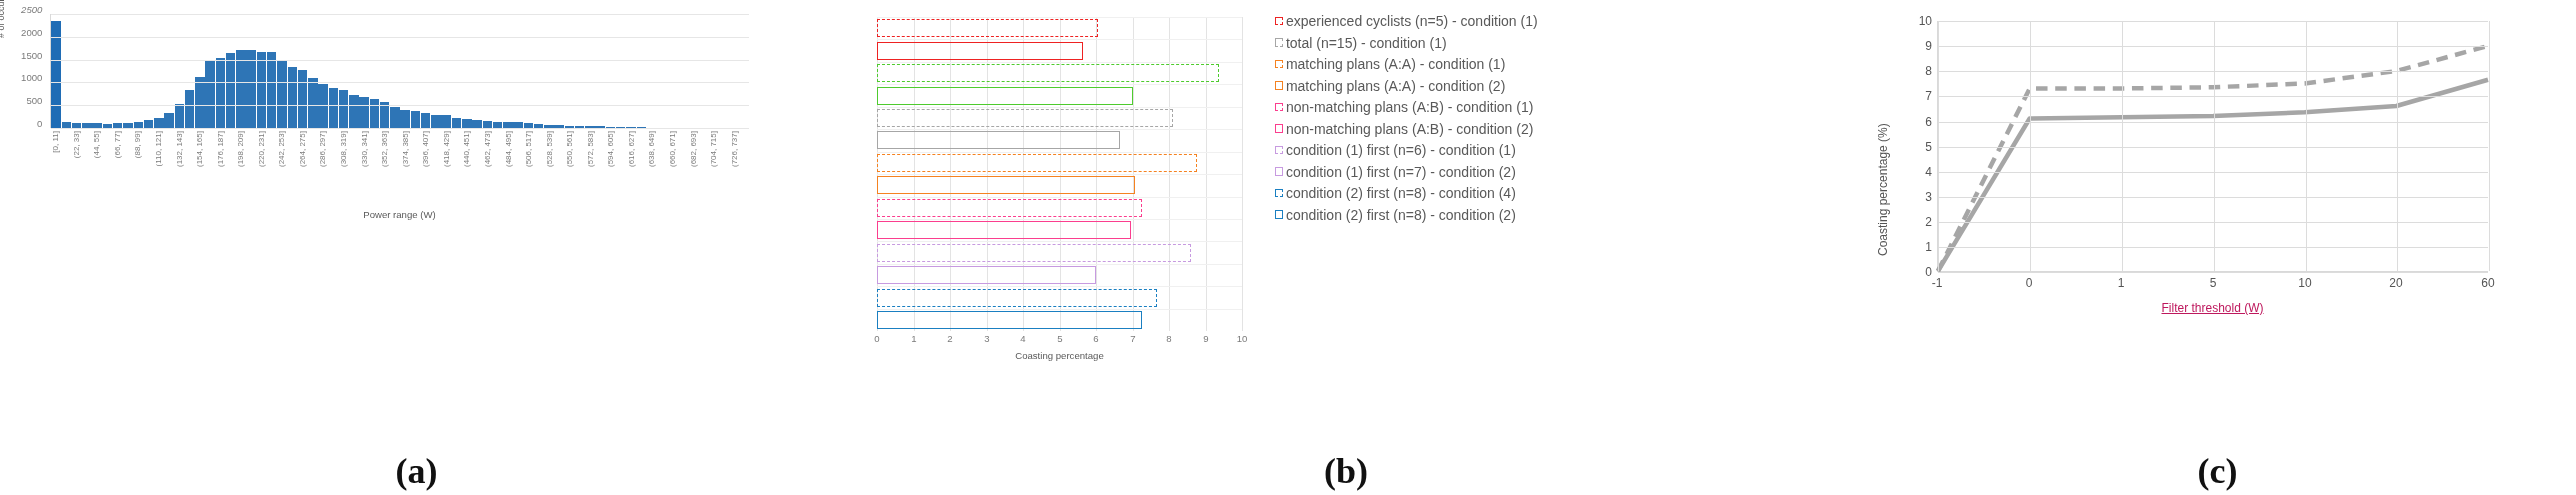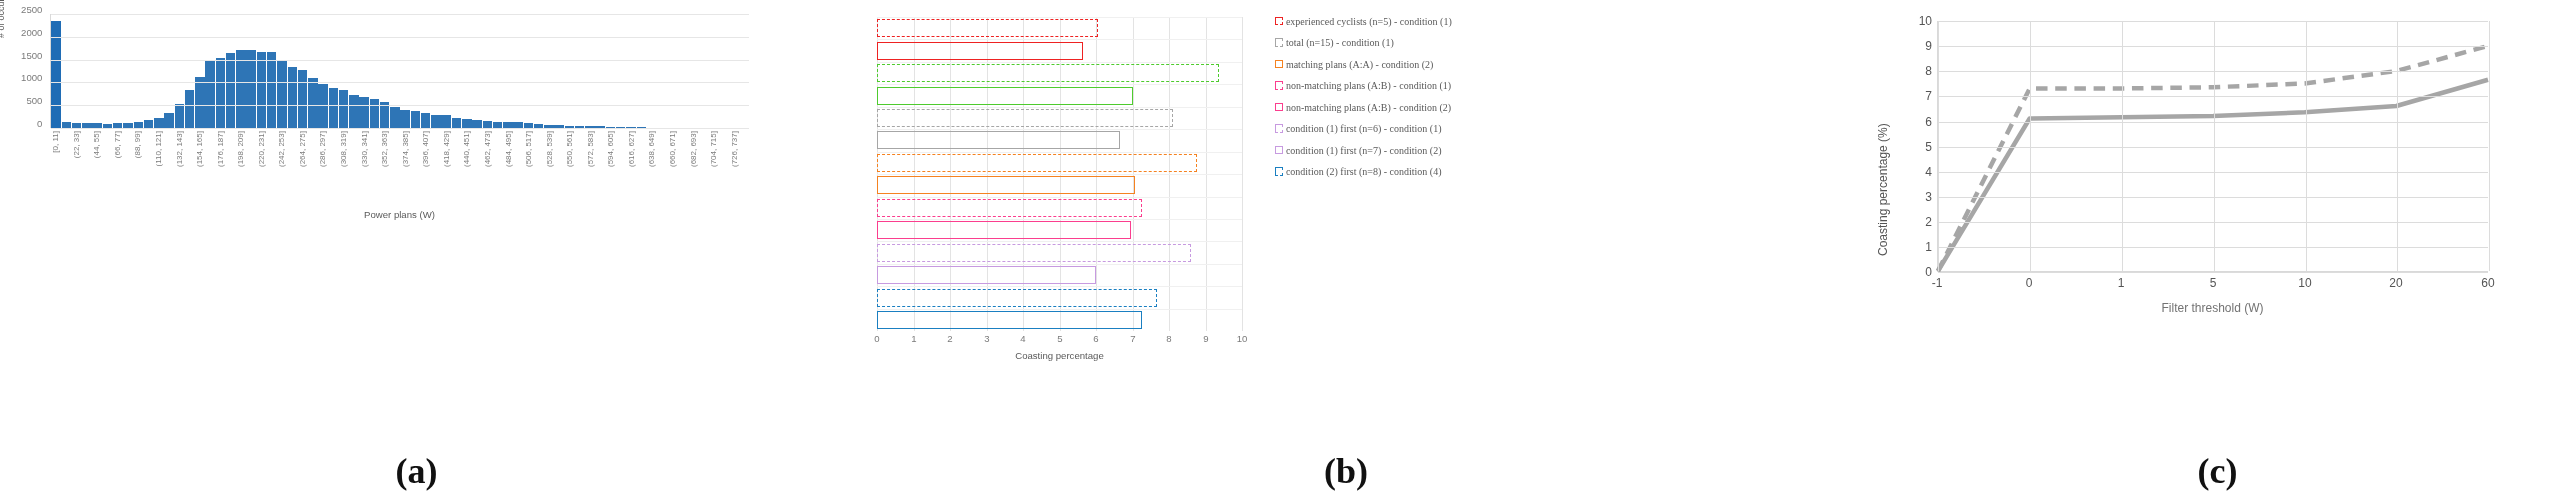--- a/index.html
+++ b/index.html
@@ -39,56 +39,56 @@
   .b-vgrid{position:absolute;top:0;bottom:0;width:0.6px;background:#e3e3e3;}
   .b-hgrid{position:absolute;left:0;right:0;height:0.6px;background:#f0f0f0;}
   .b-bar{position:absolute;left:0;box-sizing:border-box;background:transparent;}
   .b-xlabels{position:absolute;left:44px;top:333px;width:365px;height:14px;}
   .b-xlabels span{position:absolute;font-size:9.6px;color:#7b7b7b;transform:translateX(-50%);}
   .b-xtitle{position:absolute;left:44px;top:350px;width:365px;
     font-size:9.6px;color:#5a5a5a;text-align:center;}
   .b-legend{position:absolute;left:442px;top:10.3px;width:276px;}
   .b-legend-row{display:flex;align-items:center;height:21.5px;}
   .b-swatch{width:8.3px;height:8.3px;box-sizing:border-box;margin-right:2.6px;flex:0 0 auto;}
-  .b-legend-text{font-size:10px;color:#595959;white-space:nowrap;font-family:Liberation Serif, serif;}
+  .b-legend-text{font-size:14px;color:#595959;white-space:nowrap;}
 
   
   .c-plot{position:absolute;left:78px;top:20.5px;width:551px;height:251px;
     border:0.6px solid #d9d9d9;border-top:none;border-right:none;box-sizing:border-box;}
   .c-hgrid{position:absolute;left:0;right:0;height:0.6px;background:#dcdcdc;}
   .c-vgrid{position:absolute;top:0;bottom:0;width:0.6px;background:#dcdcdc;}
   .c-svg{position:absolute;left:0;top:0;width:100%;height:100%;overflow:visible;}
   .c-ylabels{position:absolute;left:45px;top:20.5px;width:28px;height:251px;}
   .c-ylabels span{position:absolute;right:0;font-size:12px;color:#555;transform:translateY(-50%);}
   .c-xlabels{position:absolute;left:78px;top:276px;width:551px;height:16.7px;}
   .c-xlabels span{position:absolute;font-size:12px;color:#555;transform:translateX(-50%);}
   .c-ytitle-wrap{position:absolute;left:16.7px;top:256px;}
   .c-xtitle{position:absolute;left:78px;top:301px;width:551px;
-    font-size:12px;color:#737373;text-align:center;}
+    font-size:12px;color:#be185d;text-align:center;text-decoration:underline;}
   .c-legend{position:absolute;left:78px;top:351px;width:551px;
     display:flex;justify-content:center;align-items:center;gap:31px;}
   .c-leg-item{display:flex;align-items:center;gap:5.1px;}
   .c-leg-dash{width:54px;height:0;border-top:3.8px dashed #a6a6a6;}
   .c-leg-solid{width:54px;height:0;border-top:3.8px solid #a6a6a6;}
   .c-leg-text{font-size:12px;color:#555;white-space:nowrap;}
 </style>
 </head>
 <body>
 
 <div class="figure">
 
   <div class="panel panel-a">
 
     <div class="a-ylabels" id="a-ylabels">
         <span style="top: 114px;">0</span>
         <span style="top: 91px;">500</span>
         <span style="top: 68px;">1000</span>
         <span style="top: 46px;">1500</span>
         <span style="top: 23px;">2000</span>
-        <span style="top: 0px;">2500</span>
+        <span style="top: 0px; font-style: italic;">2500</span>
       </div>
     <div class="a-yaxis-title"># of occurrences</div>
 
     <div class="a-plot" id="a-plot">
       <div class="a-bars" id="a-bars">
           <div class="a-bar first" style="height: 107px;"></div>
           <div class="a-bar" style="height: 6.4px;"></div>
           <div class="a-bar" style="height: 4.8px;"></div>
           <div class="a-bar" style="height: 4.6px;"></div>
           <div class="a-bar" style="height: 4.6px;"></div>
@@ -295,21 +295,21 @@
         <div class="a-xlab"></div>
         <div class="a-xlab">
           <span>(704, 715]</span>
         </div>
         <div class="a-xlab"></div>
         <div class="a-xlab">
           <span>(726, 737]</span>
         </div>
         <div class="a-xlab"></div>
       </div>
-    <div class="a-xtitle">Power plans (W)</div>
+    <div class="a-xtitle">Power range (W)</div>
 
     <div class="panel-label">(a)</div>
   </div>
 
   <div class="panel panel-b">
 
     <div class="b-plot" id="b-plot">
         <div class="b-vgrid" style="left: 0px;"></div>
         <div class="b-vgrid" style="left: 37px;"></div>
         <div class="b-vgrid" style="left: 73px;"></div>
@@ -369,20 +369,24 @@
     <div class="b-legend" id="b-legend">
         <div class="b-legend-row">
           <span class="b-swatch" style="border-width: 1.9px; border-style: solid dashed dashed solid; border-color: rgb(238, 34, 34); border-image: initial;"></span>
           <span class="b-legend-text">experienced cyclists (n=5) - condition (1)</span>
         </div>
         <div class="b-legend-row">
           <span class="b-swatch" style="border-width: 1.9px; border-style: solid dashed dashed solid; border-color: rgb(166, 166, 166); border-image: initial;"></span>
           <span class="b-legend-text">total (n=15) - condition (1)</span>
         </div>
         <div class="b-legend-row">
+          <span class="b-swatch" style="border-width: 1.9px; border-style: solid dashed dashed solid; border-color: rgb(245, 130, 32); border-image: initial;"></span>
+          <span class="b-legend-text">matching plans (A:A) - condition (1)</span>
+        </div>
+        <div class="b-legend-row">
           <span class="b-swatch" style="border: 1.9px solid rgb(245, 130, 32);"></span>
           <span class="b-legend-text">matching plans (A:A) - condition (2)</span>
         </div>
         <div class="b-legend-row">
           <span class="b-swatch" style="border-width: 1.9px; border-style: solid dashed dashed solid; border-color: rgb(251, 62, 142); border-image: initial;"></span>
           <span class="b-legend-text">non-matching plans (A:B) - condition (1)</span>
         </div>
         <div class="b-legend-row">
           <span class="b-swatch" style="border: 1.9px solid rgb(251, 62, 142);"></span>
           <span class="b-legend-text">non-matching plans (A:B) - condition (2)</span>
@@ -391,20 +395,24 @@
           <span class="b-swatch" style="border-width: 1.9px; border-style: solid dashed dashed solid; border-color: rgb(199, 154, 224); border-image: initial;"></span>
           <span class="b-legend-text">condition (1) first (n=6) - condition (1)</span>
         </div>
         <div class="b-legend-row">
           <span class="b-swatch" style="border: 1.9px solid rgb(199, 154, 224);"></span>
           <span class="b-legend-text">condition (1) first (n=7) - condition (2)</span>
         </div>
         <div class="b-legend-row">
           <span class="b-swatch" style="border-width: 1.9px; border-style: solid dashed dashed solid; border-color: rgb(26, 127, 193); border-image: initial;"></span>
           <span class="b-legend-text">condition (2) first (n=8) - condition (4)</span>
+        </div>
+        <div class="b-legend-row">
+          <span class="b-swatch" style="border: 1.9px solid rgb(26, 127, 193);"></span>
+          <span class="b-legend-text">condition (2) first (n=8) - condition (2)</span>
         </div>
       </div>
 
     <div class="panel-label">(b)</div>
   </div>
 
   <div class="panel panel-c">
 
     <div class="c-ylabels" id="c-ylabels">
         <span style="top: 251px;">0</span>

